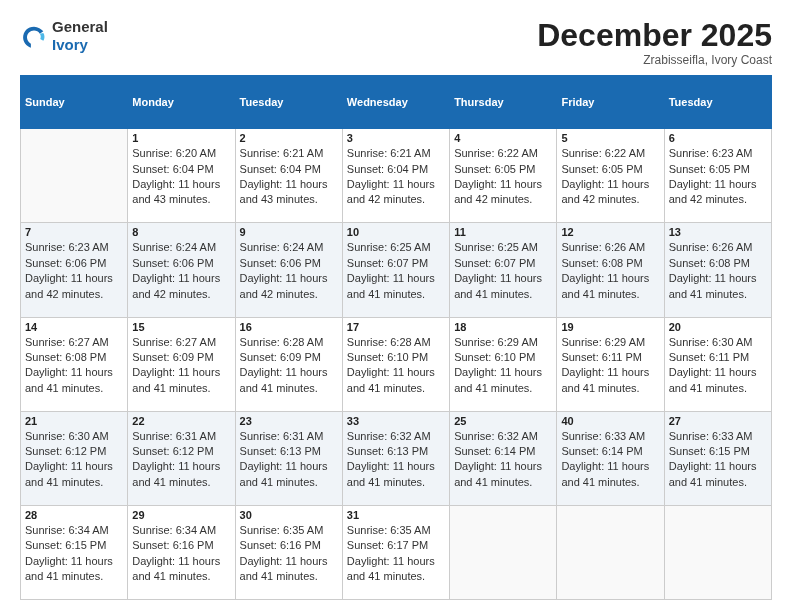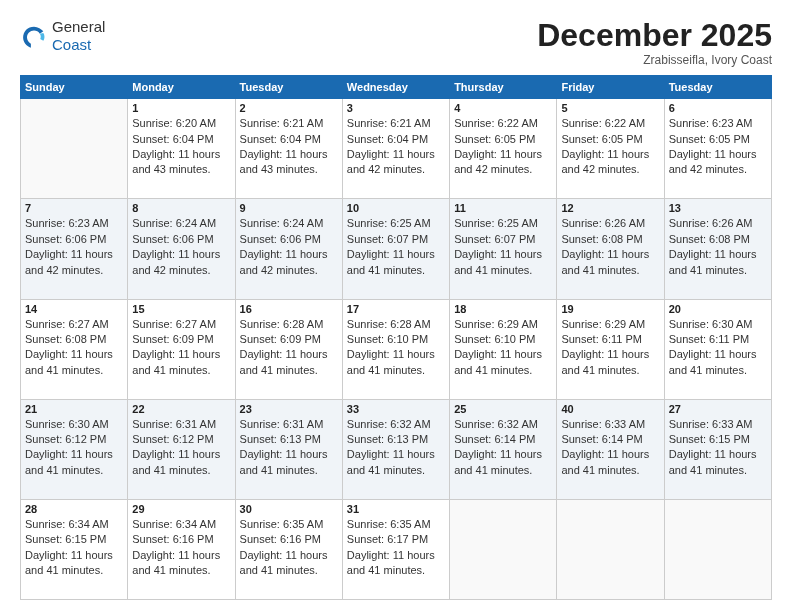--- a/index.html
+++ b/index.html
@@ -23,21 +23,21 @@
       align-items: flex-start;
       margin-bottom: 8px;
     }
     .logo {
       display: flex;
       align-items: center;
       gap: 4px;
     }
     .logo-text {
       font-size: 15px;
-      font-weight: normal;
+      font-weight: bold;
       line-height: 1.2;
     }
     .logo-text .general { color: #333; }
     .logo-text .blue { color: #1a6ab1; }
     .logo-icon {
       width: 28px;
       height: 28px;
     }
     .title-block {
       text-align: right;
@@ -55,21 +55,21 @@
     }
     .calendar {
       flex: 1;
       border-collapse: collapse;
       width: 100%;
       font-size: 10px;
     }
     .calendar th {
       background: #1a6ab1;
       color: #fff;
-      padding: 5px 4px;
+      padding: 20px 4px;
       text-align: left;
       font-size: 11px;
       font-weight: bold;
       border: 1px solid #1a6ab1;
     }
     .calendar td {
       border: 1px solid #ccc;
       vertical-align: top;
       padding: 3px 4px;
       width: 107px;
@@ -98,21 +98,21 @@
 
 <div class="page">
   <div class="header">
     <div class="logo">
       <svg class="logo-icon" viewBox="0 0 36 36">
         <path d="M18 6 C10 6 4 12 4 20 C4 26 8 31 14 33 L14 28 C11 26 9 23 9 20 C9 15 13 11 18 11 C21 11 24 12.5 25.5 15 L30 12 C27.5 9 23 6 18 6 Z" fill="#1a6ab1"></path>
         <path d="M25.5 15 C27 17 27 20 26 22 L30 24 C32 21 32 17 30 14 Z" fill="#4db8e8"></path>
       </svg>
       <div class="logo-text">
         <span class="general">General</span><br>
-        <span class="blue">Coast</span>
+        <span class="blue">Ivory</span>
       </div>
     </div>
     <div class="title-block">
       <div class="month-title">December 2025</div>
       <div class="subtitle">Zrabisseifla, Ivory Coast</div>
     </div>
   </div>
 
   <table class="calendar">
     <thead>

